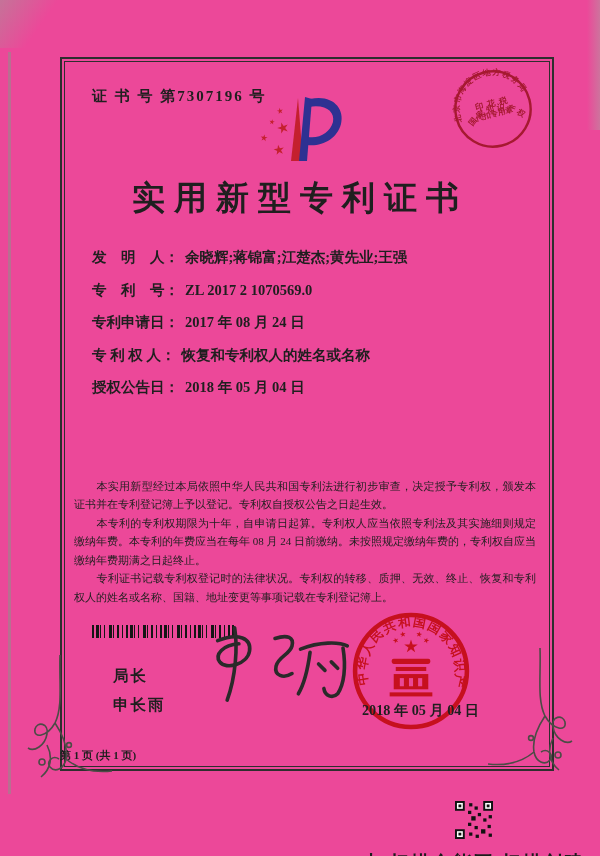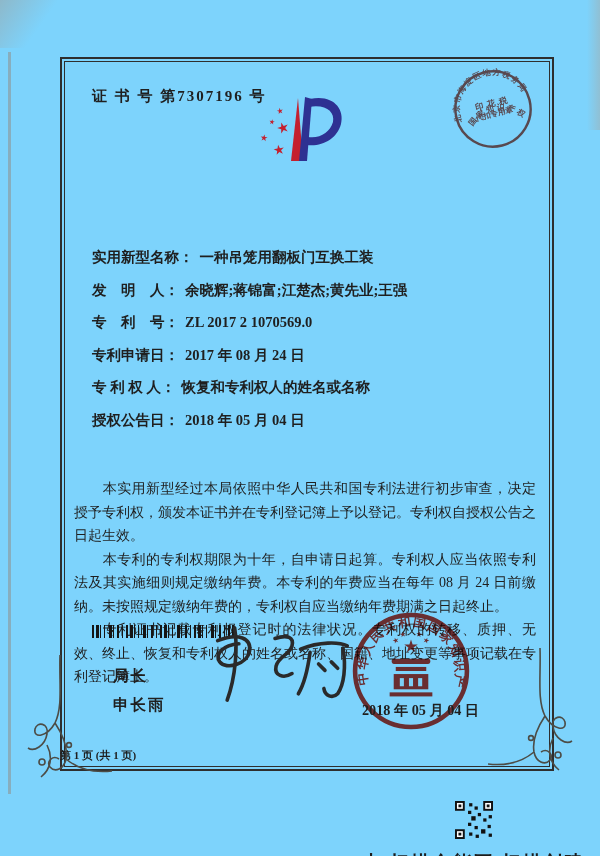--- a/index.html
+++ b/index.html
@@ -1,37 +1,37 @@
 <!DOCTYPE html>
 <html><head>
 <meta charset="utf-8">
 <style>
   html,body{margin:0;padding:0;background:#ffffff;}
-  .page{position:relative;width:600px;height:856px;background:#7dd3fc;overflow:hidden;
+  .page{position:relative;width:600px;height:856px;background:#ec4899;overflow:hidden;
         font-family:"Liberation Serif","DejaVu Serif",serif;color:#1f1f1f;}
   
   .edge-left{position:absolute;left:8px;top:52px;width:2.5px;height:742px;background:#8f8f8a;opacity:.55;}
   .edge-corner-tl{position:absolute;left:0;top:0;width:64px;height:48px;
         background:linear-gradient(125deg,rgba(158,158,152,.5),rgba(255,255,255,0) 60%);}
   .edge-right{position:absolute;right:0;top:0;width:13px;height:130px;
         background:linear-gradient(to left,rgba(168,168,162,.45),rgba(255,255,255,0));}
   
   .frame{position:absolute;left:60px;top:57px;width:490px;height:710px;border:2px solid #2e2e2e;}
   .frame::after{content:"";position:absolute;inset:2px;border:1px solid #2e2e2e;}
   .cert-number{position:absolute;left:92px;top:87px;font-size:15px;font-weight:600;letter-spacing:2px;}
   .logo{position:absolute;left:248px;top:84px;width:115px;height:88px;}
   .title{position:absolute;left:0;right:0;top:176px;text-align:center;
          font-size:33px;font-weight:700;letter-spacing:9px;}
   .fields{position:absolute;left:92px;top:248px;width:446px;font-size:14.5px;font-weight:600;}
   .frow{position:relative;margin-bottom:14.5px;line-height:18px;}
   .flabel{white-space:pre;}
   .fvalue{margin-left:6px;}
   .addr-line2{margin-left:10px;line-height:18px;}
   .pair2{position:absolute;left:248px;top:0;}
-  .paras{position:absolute;left:74px;top:477px;width:462px;font-size:14px;line-height:1.68;
+  .paras{position:absolute;left:74px;top:477px;width:462px;font-size:11px;line-height:1.68;
          text-align:justify;font-weight:500;}
   .paras p{margin:0;text-indent:2.05em;}
   .barcode{position:absolute;left:92px;top:625px;width:142px;height:13px;background:
     repeating-linear-gradient(90deg,#151515 0 2px,transparent 2px 4px,#151515 4px 7px,
     transparent 7px 8px,#151515 8px 9px,transparent 9px 12px,#151515 12px 13px,
     transparent 13px 17px,#151515 17px 20px,transparent 20px 21px,#151515 21px 22px,
     transparent 22px 25px,#151515 25px 27px,transparent 27px 30px,#151515 30px 31px,
     transparent 31px 34px);}
   .signer{position:absolute;left:113px;top:655px;font-size:15.5px;font-weight:600;
           letter-spacing:2px;line-height:29px;margin-top:6px;}
@@ -83,25 +83,23 @@
     <text font-size="8.4" letter-spacing="1.6" font-weight="bold" fill="#a63a32">
       <textPath href="#taxTop" startOffset="6">北京市海淀区地方税务局</textPath>
     </text>
     <text x="50" y="47" text-anchor="middle" font-size="8.8" font-weight="bold" letter-spacing="1" fill="#a63a32">印 花 税</text>
     <text x="50" y="58" text-anchor="middle" font-size="8.2" font-weight="bold" fill="#a63a32">代扣专用章</text>
     <text font-size="8.4" letter-spacing="2.2" font-weight="bold" fill="#a63a32">
       <textPath href="#taxBottom" startOffset="8">国家知识产权局</textPath>
     </text>
   </svg>
 
+  <div class="title">实用新型专利证书</div>
 
   <div class="fields">
-    <div class="frow">
-      <span class="flabel">实用新型名称：</span><span class="fvalue">一种吊笼用翻板门互换工装</span>
-    </div>
     <div class="frow">
       <span class="flabel">发　明　人：</span><span class="fvalue">余晓辉;蒋锦富;江楚杰;黄先业;王强</span>
     </div>
     <div class="frow">
       <span class="flabel">专　利　号：</span><span class="fvalue">ZL 2017 2 1070569.0</span>
     </div>
     <div class="frow">
       <span class="flabel">专利申请日：</span><span class="fvalue">2017 年 08 月 24 日</span>
     </div>
     <div class="frow">

